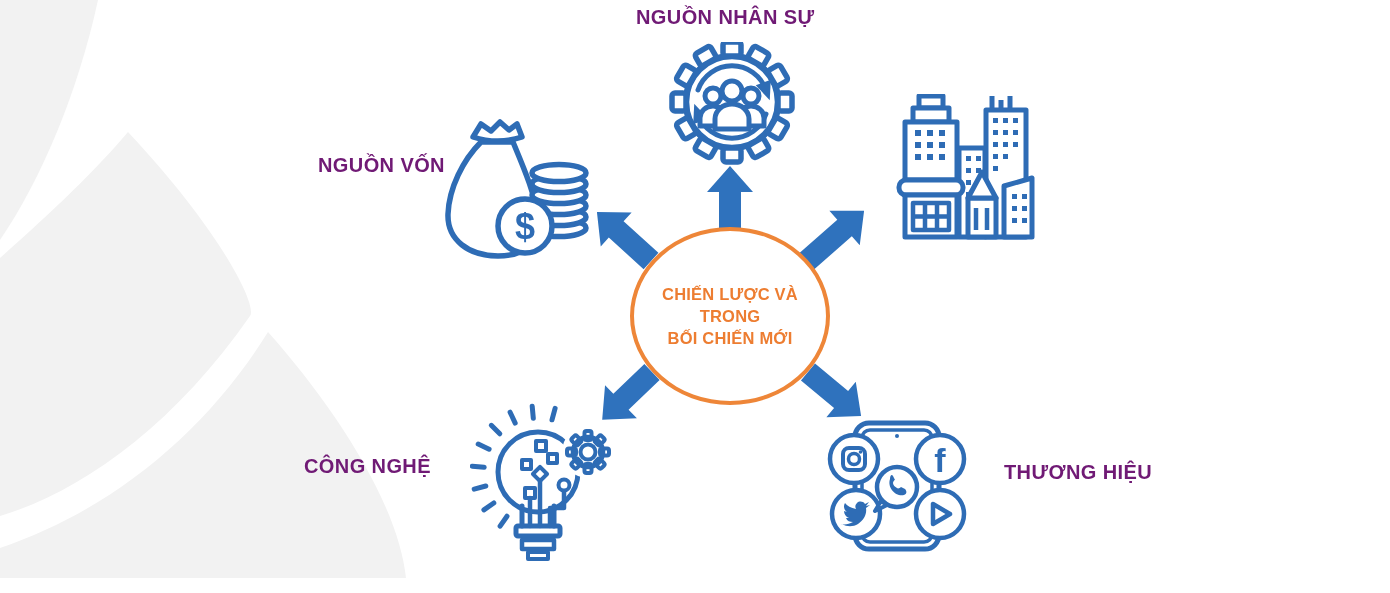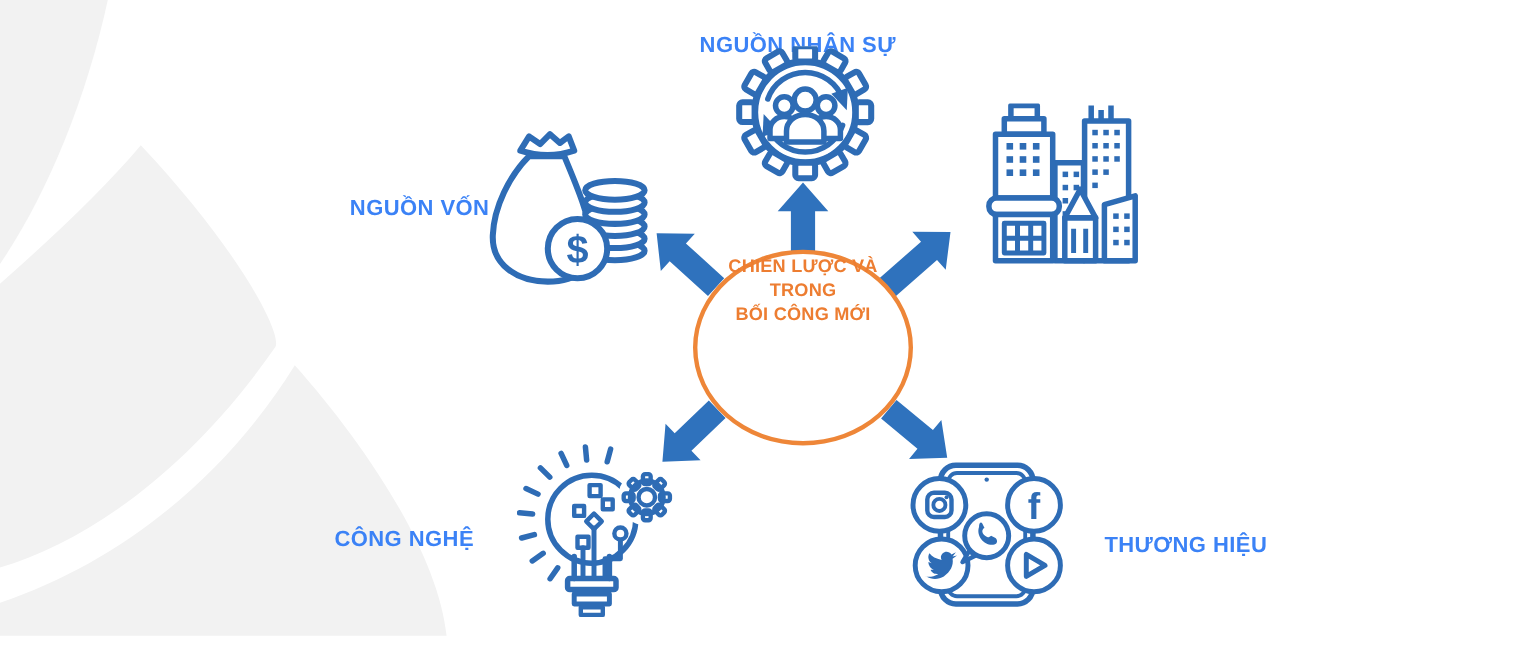--- a/index.html
+++ b/index.html
@@ -2,26 +2,26 @@
 <html><head>
 <meta charset="utf-8">
 <style>
   html,body{margin:0;padding:0;background:#fff;}
   #canvas{
     position:relative;width:1390px;height:593px;background:#ffffff;overflow:hidden;
     font-family:"Liberation Sans","DejaVu Sans",sans-serif;
   }
   .node-label{
     position:absolute;font-weight:bold;font-size:20px;letter-spacing:.4px;
-    color:#3b82f6;white-space:nowrap;margin-top:24px;
+    color:#701a75;white-space:nowrap;
   }
   #center-circle{
     position:absolute;left:630px;top:227px;width:200px;height:178px;
     box-sizing:border-box;border:4px solid #EE8638;border-radius:50%;
-    background:#fff;display:flex;flex-direction:column;align-items:center;
+    background:#fff;display:flex;flex-direction:column;align-items:center;justify-content:center;
     text-align:center;color:#ED7D31;font-weight:bold;font-size:16.5px;line-height:22px;
     letter-spacing:.2px;z-index:3;
   }
   #center-circle div{white-space:nowrap;}
   svg{display:block;}
   .icon{position:absolute;z-index:2;}
   #arrows{position:absolute;left:0;top:0;z-index:1;}
   #decor{position:absolute;left:0;top:0;z-index:0;}
 </style>
 </head>
@@ -53,21 +53,21 @@
       </g>
       <g transform="translate(808,372) rotate(39.7)">
         <polygon points="0,-11 43,-11 43,-23 69,0 43,23 43,11 0,11"></polygon>
       </g>
     </g>
   </svg>
 
   <div id="center-circle">
     <div>CHIẾN LƯỢC VÀ</div>
     <div>TRONG</div>
-    <div>BỐI CÔNG MỚI</div>
+    <div>BỐI CHIẾN MỚI</div>
   </div>
 
   <div class="node-label" style="left:636px;top:6px;">NGUỒN NHÂN SỰ</div>
   <div class="node-label" style="left:318px;top:154px;">NGUỒN VỐN</div>
   <div class="node-label" style="left:304px;top:455px;">CÔNG NGHỆ</div>
   <div class="node-label" style="left:1004px;top:461px;">THƯƠNG HIỆU</div>
 
   <svg class="icon" style="left:662px;top:42px;" width="140" height="126" viewBox="0 0 140 126">
     <g stroke="#2E6CB5" fill="none" stroke-linecap="round" stroke-linejoin="round">
       <circle cx="70" cy="60" r="46" stroke-width="6.5"></circle>

